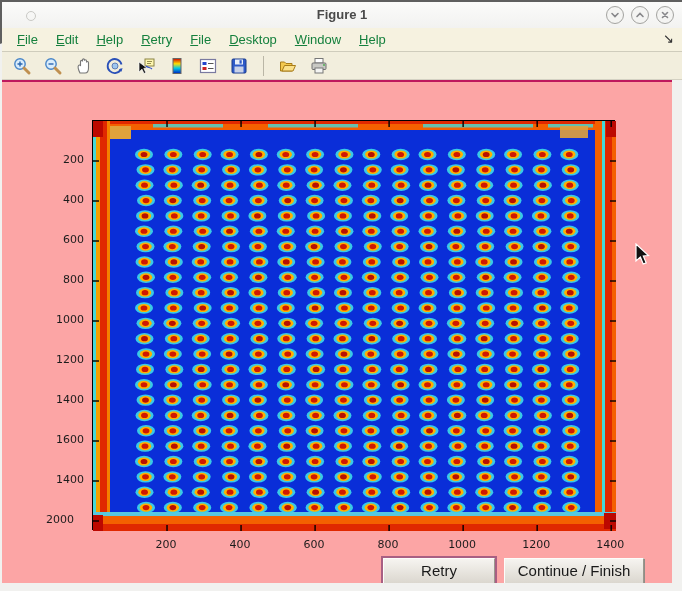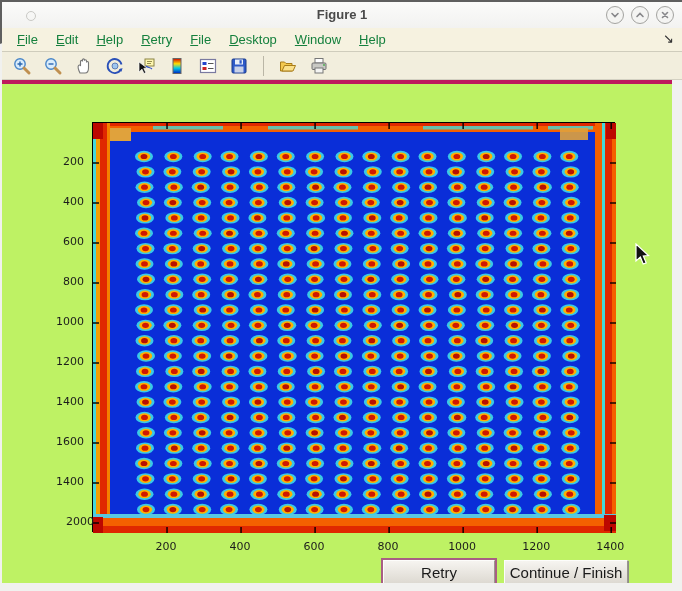--- a/index.html
+++ b/index.html
@@ -25,33 +25,33 @@
   .menu-item::first-letter { text-decoration:underline; }
   .dock-arrow { position:absolute; right:8px; top:3px; font-size:13px; color:#333; }
 
   
   .toolbar { position:absolute; left:2px; top:52px; width:680px; height:28px; background:#f2eedd;
     border-bottom:1px solid #d4d1c2; display:flex; align-items:center; padding-left:8px; gap:7px; }
   .tool-btn { width:24px; height:24px; display:flex; align-items:center; justify-content:center; border-radius:3px; }
   .tool-sep { width:1px; height:20px; background:#bab6a6; margin:0 5px; }
 
   
-  .canvas { position:absolute; left:2px; top:80px; width:670px; height:503px; background:#bef264; border-top:4px solid #be185d; }
+  .canvas { position:absolute; left:2px; top:80px; width:670px; height:503px; background:#fca5a5; border-top:2px solid #be185d; }
   .plot-wrap { position:absolute; left:90px; top:38px; width:523px; height:410px; border:1px solid #000; }
   .plot-wrap svg { display:block; }
   .tick-label { position:absolute; font-size:11px; color:#1c1c1c; font-family:"DejaVu Sans", sans-serif; }
   .y-label { width:80px; text-align:right; }
   .x-label { width:44px; text-align:center; }
 
   
   .btn { position:absolute; height:26px; font-size:15px; color:#1a1a1a; text-align:center; line-height:22px;
     background:linear-gradient(#f6f4f0,#dbd7cf); border:1px solid #9a978e;
     border-top-color:#fdfdfb; border-left-color:#fdfdfb; box-shadow:1px 1px 0 #8f8d86; cursor:default; }
   .btn-retry { left:381px; top:476px; width:112px; outline:2px solid #a85f83; outline-offset:0px; }
-  .btn-continue { left:502px; top:476px; width:124px; }
+  .btn-continue { left:502px; top:476px; width:140px; }
 
   
   .right-gutter { position:absolute; right:0; top:80px; width:10px; height:511px; background:#f1f1ef; }
   .bottom-gutter { position:absolute; left:0; top:583px; width:682px; height:8px; background:#f1f1ef; }
 
   .cursor { position:absolute; left:635px; top:243px; pointer-events:none; }
 </style>
 </head>
 <body>
 
@@ -1390,21 +1390,21 @@
     <div id="y-labels">
         <div class="tick-label y-label" style="left: 2px; top: 71px;">200</div>
         <div class="tick-label y-label" style="left: 2px; top: 111px;">400</div>
         <div class="tick-label y-label" style="left: 2px; top: 151px;">600</div>
         <div class="tick-label y-label" style="left: 2px; top: 191px;">800</div>
         <div class="tick-label y-label" style="left: 2px; top: 231px;">1000</div>
         <div class="tick-label y-label" style="left: 2px; top: 271px;">1200</div>
         <div class="tick-label y-label" style="left: 2px; top: 311px;">1400</div>
         <div class="tick-label y-label" style="left: 2px; top: 351px;">1600</div>
         <div class="tick-label y-label" style="left: 2px; top: 391px;">1400</div>
-        <div class="tick-label y-label" style="left: 12px; top: 431px;">2000</div>
+        <div class="tick-label y-label" style="left: 18px; top: 431px; text-align: center;">2000</div>
       </div>
     <div id="x-labels">
         <div class="tick-label x-label" style="left: 142.027px; top: 456px;">200</div>
         <div class="tick-label x-label" style="left: 216.054px; top: 456px;">400</div>
         <div class="tick-label x-label" style="left: 290.081px; top: 456px;">600</div>
         <div class="tick-label x-label" style="left: 364.108px; top: 456px;">800</div>
         <div class="tick-label x-label" style="left: 438.134px; top: 456px;">1000</div>
         <div class="tick-label x-label" style="left: 512.161px; top: 456px;">1200</div>
         <div class="tick-label x-label" style="left: 586.188px; top: 456px;">1400</div>
       </div>

